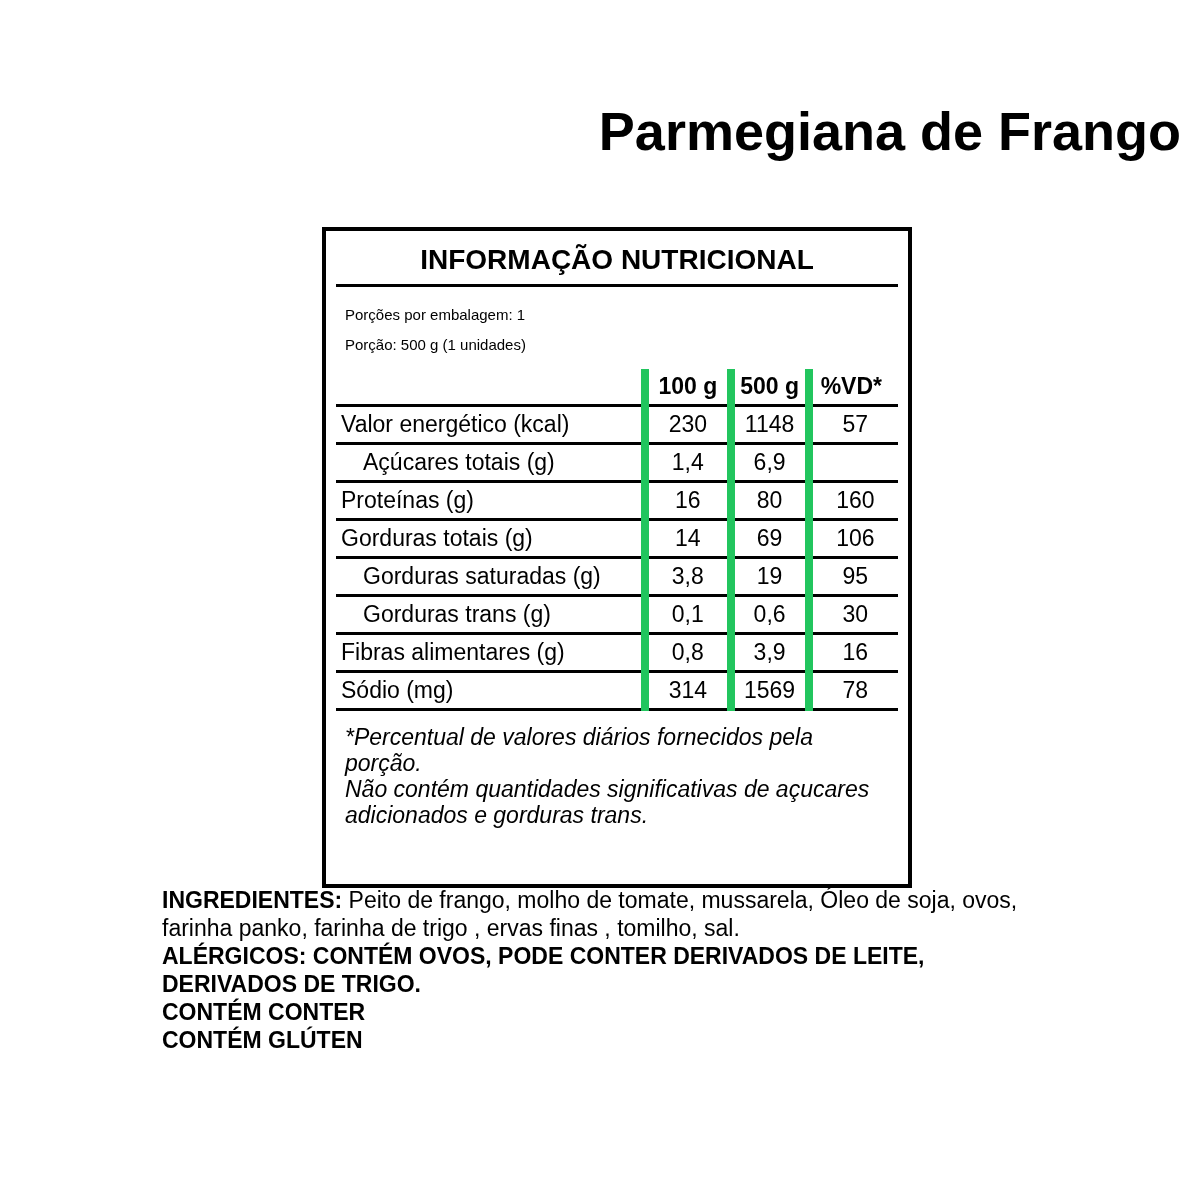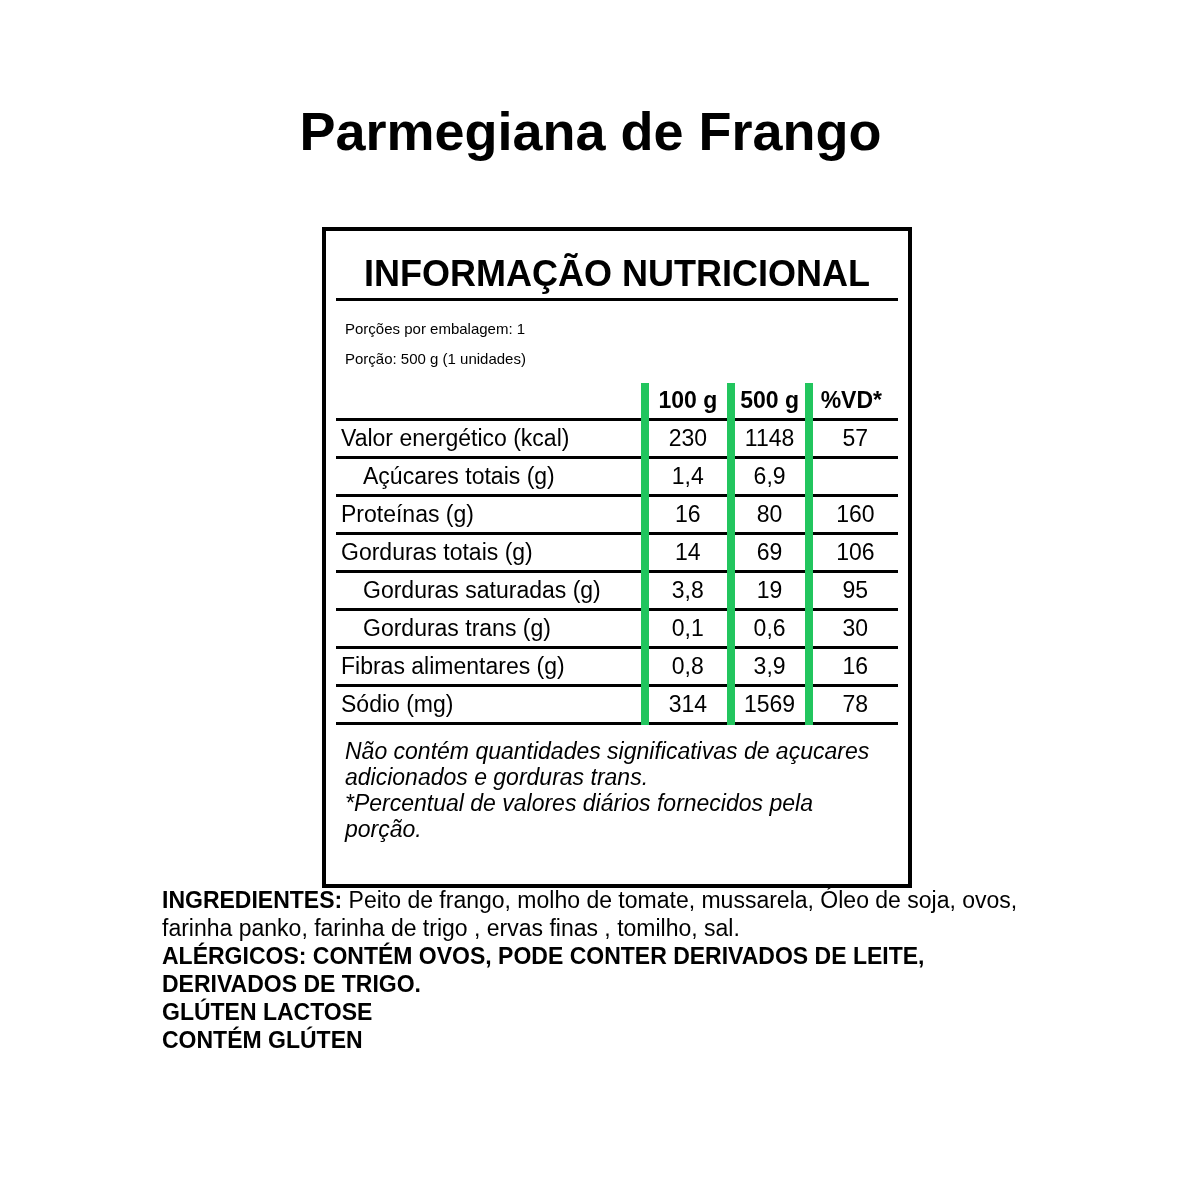--- a/index.html
+++ b/index.html
@@ -10,40 +10,40 @@
     color:#000;
     position:relative;
     overflow:hidden;
   }
   .page{position:absolute;inset:0;}
 
   
   .product-title{
     position:absolute;
     top:100px;left:0;right:0;
-    text-align:center;
+    text-align:right;
     font-size:54px;
     font-weight:bold;
     letter-spacing:0px;
     margin:0;
   }
 
   
   .nut-box{
     position:absolute;
     left:322px;top:227px;
     width:590px;height:661px;
     border:4px solid #000;
     box-sizing:border-box;
     padding:0 10px;
   }
   .nut-title{
-    margin-top:26px;
+    margin-top:12px;
     text-align:center;
-    font-size:36px;
+    font-size:28px;
     font-weight:bold;
     line-height:34px;
   }
   .nut-rule{
     height:3px;
     background:#000;
     margin-top:7px;
   }
   .servings{
     margin-top:13px;
@@ -188,28 +188,28 @@
           <tr>
             <td class="lbl">Sódio (mg)</td>
             <td class="val">314</td>
             <td class="val">1569</td>
             <td class="val">78</td>
           </tr>
         </tbody>
     </table>
 
     <div class="footnote">
+      <div>*Percentual de valores diários fornecidos pela porção.</div>
       <div>Não contém quantidades significativas de açucares adicionados e gorduras trans.</div>
-      <div>*Percentual de valores diários fornecidos pela porção.</div>
     </div>
   </div>
 
   <div class="bottom-text">
     <p class="p-ingredients"><span class="bold-lead">INGREDIENTES: </span><span>Peito de frango, molho de tomate, mussarela, Óleo de soja, ovos, farinha panko, farinha de trigo , ervas finas , tomilho, sal.</span></p>
 
     <p class="p-allergens">ALÉRGICOS: CONTÉM OVOS, PODE CONTER DERIVADOS DE LEITE, DERIVADOS DE TRIGO.</p>
 
-    <p class="p-lactose">GLÚTEN LACTOSE</p>
+    <p class="p-lactose">CONTÉM CONTER</p>
 
     <p class="p-gluten">CONTÉM GLÚTEN</p>
   </div>
 
 </div>
 
 </body></html>

